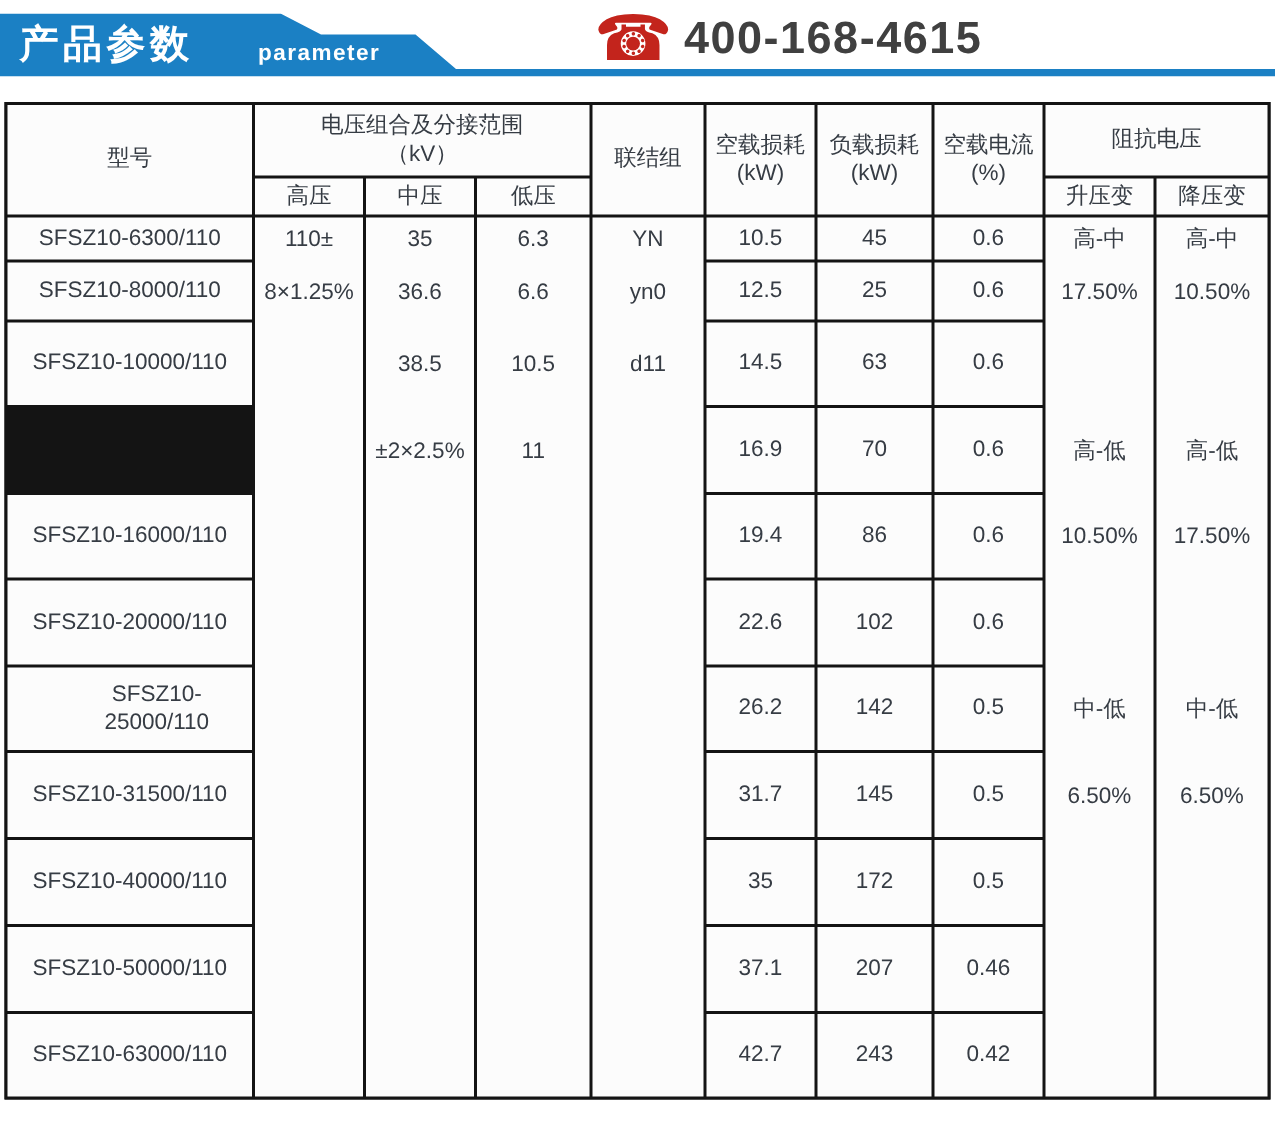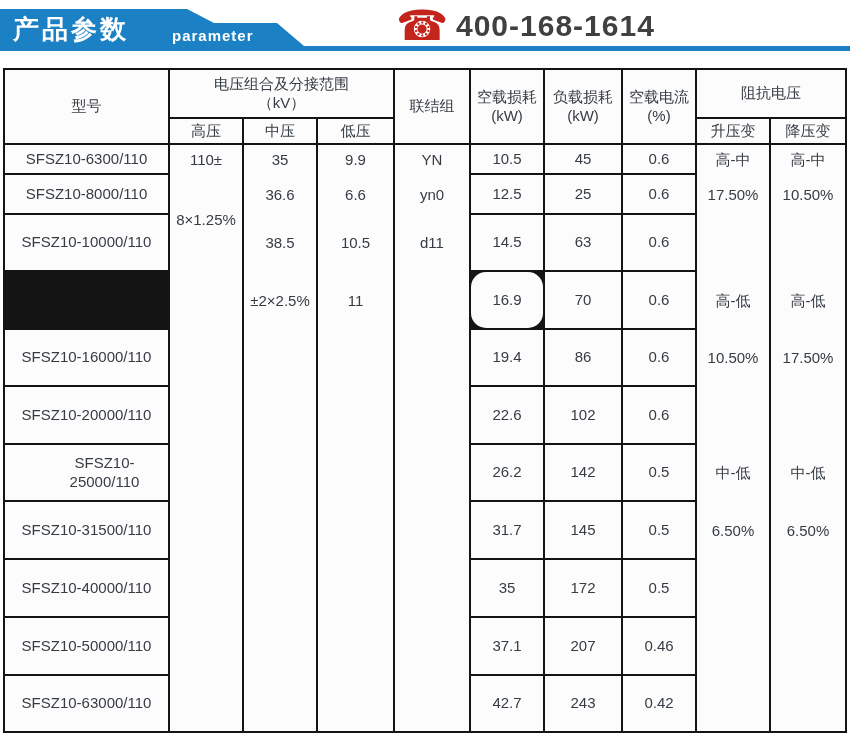--- a/index.html
+++ b/index.html
@@ -63,21 +63,21 @@
   }
 </style>
 </head>
 <body>
 
 <div class="banner">
   <div class="banner-bg"></div>
   <div class="banner-title">产品参数</div>
   <div class="banner-sub">parameter</div>
   <div class="phone-icon">☎</div>
-  <div class="phone-number">400-168-1614</div>
+  <div class="phone-number">400-168-4615</div>
   <div class="phone-cta">拨打电话 获取报价!</div>
 </div>
 
 <div class="grid">
 
   <div class="cell hdr" style="grid-column:1; grid-row:1 / span 2">
     <span>型号</span>
   </div>
   <div class="cell hdr" style="grid-column:2 / span 3; grid-row:1">
     <span>电压组合及分接范围</span>
@@ -113,21 +113,21 @@
     <div class="cell" style="grid-area: 3 / 7;">45</div>
     <div class="cell" style="grid-area: 3 / 8;">0.6</div>
     <div class="cell" style="grid-area: 4 / 1;">SFSZ10-8000/110</div>
     <div class="cell" style="grid-area: 4 / 6;">12.5</div>
     <div class="cell" style="grid-area: 4 / 7;">25</div>
     <div class="cell" style="grid-area: 4 / 8;">0.6</div>
     <div class="cell" style="grid-area: 5 / 1;">SFSZ10-10000/110</div>
     <div class="cell" style="grid-area: 5 / 6;">14.5</div>
     <div class="cell" style="grid-area: 5 / 7;">63</div>
     <div class="cell" style="grid-area: 5 / 8;">0.6</div>
-    <div class="cell" style="grid-area: 6 / 6; border-radius: 15px;">16.9</div>
+    <div class="cell" style="grid-area: 6 / 6;">16.9</div>
     <div class="cell" style="grid-area: 6 / 7;">70</div>
     <div class="cell" style="grid-area: 6 / 8;">0.6</div>
     <div class="cell" style="grid-area: 7 / 1;">SFSZ10-16000/110</div>
     <div class="cell" style="grid-area: 7 / 6;">19.4</div>
     <div class="cell" style="grid-area: 7 / 7;">86</div>
     <div class="cell" style="grid-area: 7 / 8;">0.6</div>
     <div class="cell" style="grid-area: 8 / 1;">SFSZ10-20000/110</div>
     <div class="cell" style="grid-area: 8 / 6;">22.6</div>
     <div class="cell" style="grid-area: 8 / 7;">102</div>
     <div class="cell" style="grid-area: 8 / 8;">0.6</div>
@@ -144,21 +144,21 @@
     <div class="cell" style="grid-area: 11 / 7;">172</div>
     <div class="cell" style="grid-area: 11 / 8;">0.5</div>
     <div class="cell" style="grid-area: 12 / 1;">SFSZ10-50000/110</div>
     <div class="cell" style="grid-area: 12 / 6;">37.1</div>
     <div class="cell" style="grid-area: 12 / 7;">207</div>
     <div class="cell" style="grid-area: 12 / 8;">0.46</div>
     <div class="cell" style="grid-area: 13 / 1;">SFSZ10-63000/110</div>
     <div class="cell" style="grid-area: 13 / 6;">42.7</div>
     <div class="cell" style="grid-area: 13 / 7;">243</div>
     <div class="cell" style="grid-area: 13 / 8;">0.42</div>
-    <div class="cell merged" style="grid-area: 3 / 2 / span 11; gap: 25px;">
+    <div class="cell merged" style="grid-area: 3 / 2 / span 11;">
       <div class="band" style="height: 30px;">110±</div>
       <div class="band" style="height: 40px;">8×1.25%</div>
       <div class="band" style="height: 57px;"></div>
       <div class="band" style="height: 58px;"></div>
       <div class="band" style="height: 57px;"></div>
       <div class="band" style="height: 58px;"></div>
       <div class="band" style="height: 57px;"></div>
       <div class="band" style="height: 58px;"></div>
       <div class="band" style="height: 58px;"></div>
       <div class="band" style="height: 58px;"></div>
@@ -171,21 +171,21 @@
       <div class="band" style="height: 58px;">±2×2.5%</div>
       <div class="band" style="height: 57px;"></div>
       <div class="band" style="height: 58px;"></div>
       <div class="band" style="height: 57px;"></div>
       <div class="band" style="height: 58px;"></div>
       <div class="band" style="height: 58px;"></div>
       <div class="band" style="height: 58px;"></div>
       <div class="band" style="height: 55px;"></div>
     </div>
     <div class="cell merged" style="grid-area: 3 / 4 / span 11;">
-      <div class="band" style="height: 30px;">9.9</div>
+      <div class="band" style="height: 30px;">6.3</div>
       <div class="band" style="height: 40px;">6.6</div>
       <div class="band" style="height: 57px;">10.5</div>
       <div class="band" style="height: 58px;">11</div>
       <div class="band" style="height: 57px;"></div>
       <div class="band" style="height: 58px;"></div>
       <div class="band" style="height: 57px;"></div>
       <div class="band" style="height: 58px;"></div>
       <div class="band" style="height: 58px;"></div>
       <div class="band" style="height: 58px;"></div>
       <div class="band" style="height: 55px;"></div>

